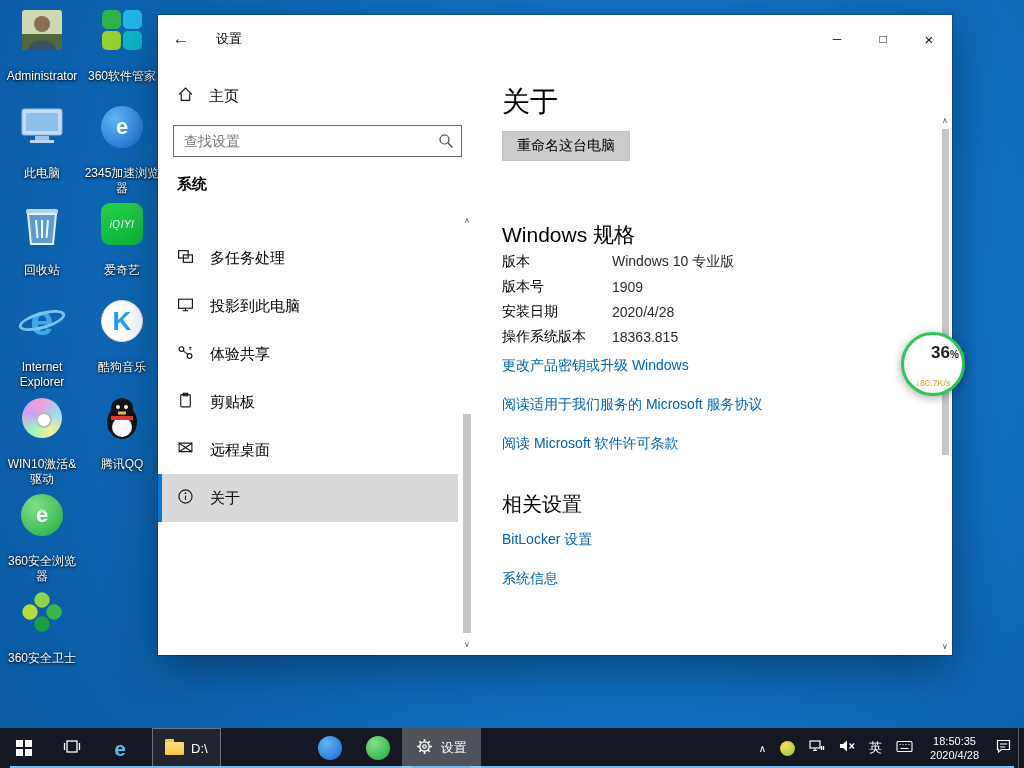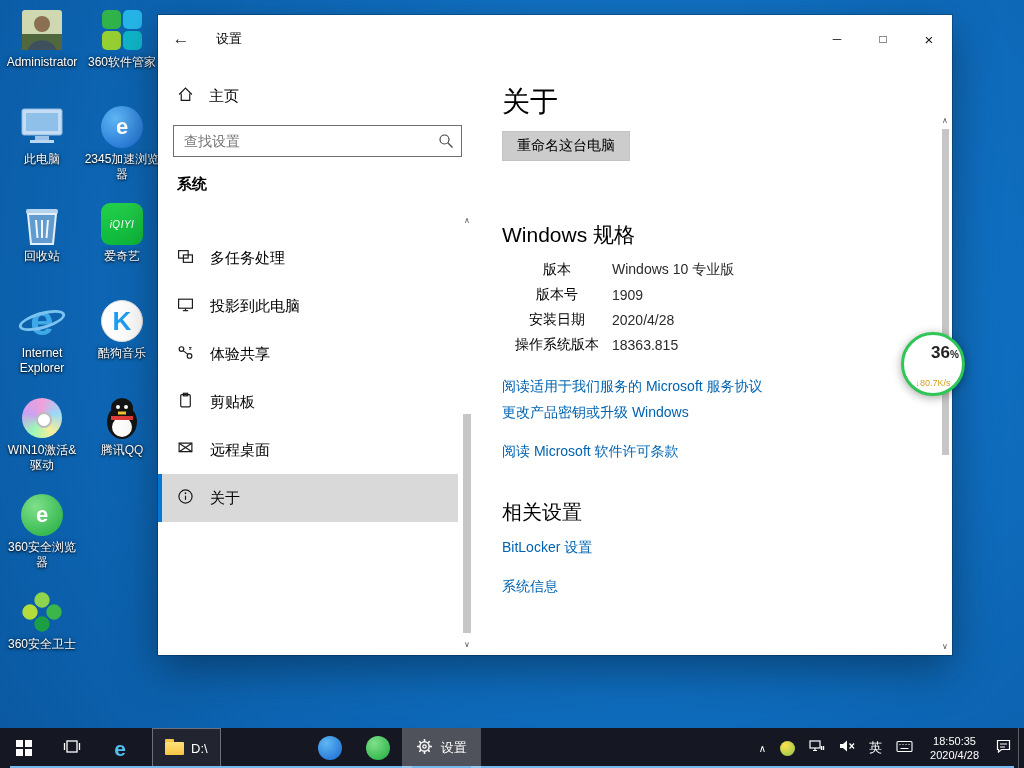--- a/index.html
+++ b/index.html
@@ -4,21 +4,21 @@
 <style>
   * { margin:0; padding:0; box-sizing:border-box; }
   html,body { width:1024px; height:768px; overflow:hidden; }
   body { font-family:"Liberation Sans","DejaVu Sans",sans-serif; }
   .stage { position:relative; width:1024px; height:768px; overflow:hidden;
            background: radial-gradient(circle at 62% 38%, #1b84dc 0%, #0f6ec0 45%, #0a58a0 100%); }
 
   
   .desktop-icons { position:absolute; left:4px; top:8px; display:flex; gap:4px; }
   .icon-col { display:flex; flex-direction:column; width:76px; }
-  .desktop-icon { height:97px; display:flex; flex-direction:column; align-items:center; cursor:default; }
+  .desktop-icon { height:97px; display:flex; flex-direction:column; align-items:center; cursor:default;gap:14px; }
   .icon-graphic { width:44px; height:44px; display:flex; align-items:center; justify-content:center; position:relative; margin-bottom:3px; }
   .icon-label { font-size:12px; color:#fff; text-align:center; line-height:1.25; max-width:78px;
                 text-shadow:0 1px 2px rgba(0,0,0,.9), 0 0 4px rgba(0,0,0,.6); }
   .ball44 { width:42px; height:42px; border-radius:50%; display:flex; align-items:center; justify-content:center; }
   .ball-blue2345 { background: radial-gradient(circle at 35% 30%, #5fb7f3, #1767cf); }
   .ball-green360 { background: radial-gradient(circle at 35% 30%, #7fe08a, #1fab3d); }
   .ball-letter { color:#fff; font-weight:bold; font-size:22px; }
   .iqiyi-box { width:42px; height:42px; border-radius:9px; background:linear-gradient(#23d04a,#0eb93c);
                display:flex; align-items:center; justify-content:center; }
   .iqiyi-text { color:#fff; font-style:italic; font-weight:normal; font-size:10px; letter-spacing:.5px; }
@@ -64,21 +64,21 @@
   .scroll-arrow { position:absolute; left:0; width:14px; height:14px; display:flex; align-items:center;
                   justify-content:center; font-size:8px; color:#555; }
   .side-scroll .up { top:0; } .side-scroll .down { bottom:0; }
   .side-thumb { position:absolute; left:3px; width:8px; top:46%; height:50%; background:#c6c6c6; }
 
   .content { flex:1; padding:10px 40px 0 26px; position:relative; }
   .page-title { font-size:28px; font-weight:400; color:#000; margin-top:10px; }
   .rename-btn { margin-top:10px; background:#cccccc; border:1px solid #c3c3c3; color:#000;
                 font-size:14px; padding:5px 14px; font-family:inherit; }
   .spec-title { font-size:21px; font-weight:400; color:#000; margin-top:60px; }
-  .spec-table { margin-top:8px;text-align:center; }
+  .spec-table { margin-top:0; }
   .spec-row { display:flex; height:25px; align-items:center; font-size:14px; }
   .spec-label { width:110px; color:#000; }
   .spec-value { color:#2b2b2b; }
   .link { display:block; width:max-content; color:#0063b1; font-size:14px; text-decoration:none; }
   .link.first { margin-top:8px; }
   .link.next { margin-top:21px; }
   .related-title { font-size:20px; font-weight:400; color:#000; margin-top:38px; }
   .link.rel1 { margin-top:13px; }
   .link.rel2 { margin-top:21px; }
 
@@ -381,22 +381,22 @@
           <div class="spec-row">
             <span class="spec-label">安装日期</span>
             <span class="spec-value">2020/4/28</span>
           </div>
           <div class="spec-row">
             <span class="spec-label">操作系统版本</span>
             <span class="spec-value">18363.815</span>
           </div>
         </div>
 
+        <a class="link first" href="#">更改产品密钥或升级 Windows</a>
         <a class="link next" href="#">阅读适用于我们服务的 Microsoft 服务协议</a>
-        <a class="link first" href="#">更改产品密钥或升级 Windows</a>
         <a class="link next" href="#">阅读 Microsoft 软件许可条款</a>
 
         <div class="related-title">相关设置</div>
         <a class="link rel1" href="#">BitLocker 设置</a>
         <a class="link rel2" href="#">系统信息</a>
       </div>
 
       <div class="content-scroll">
         <div class="scroll-arrow up">∧</div>
         <div class="content-thumb"></div>

